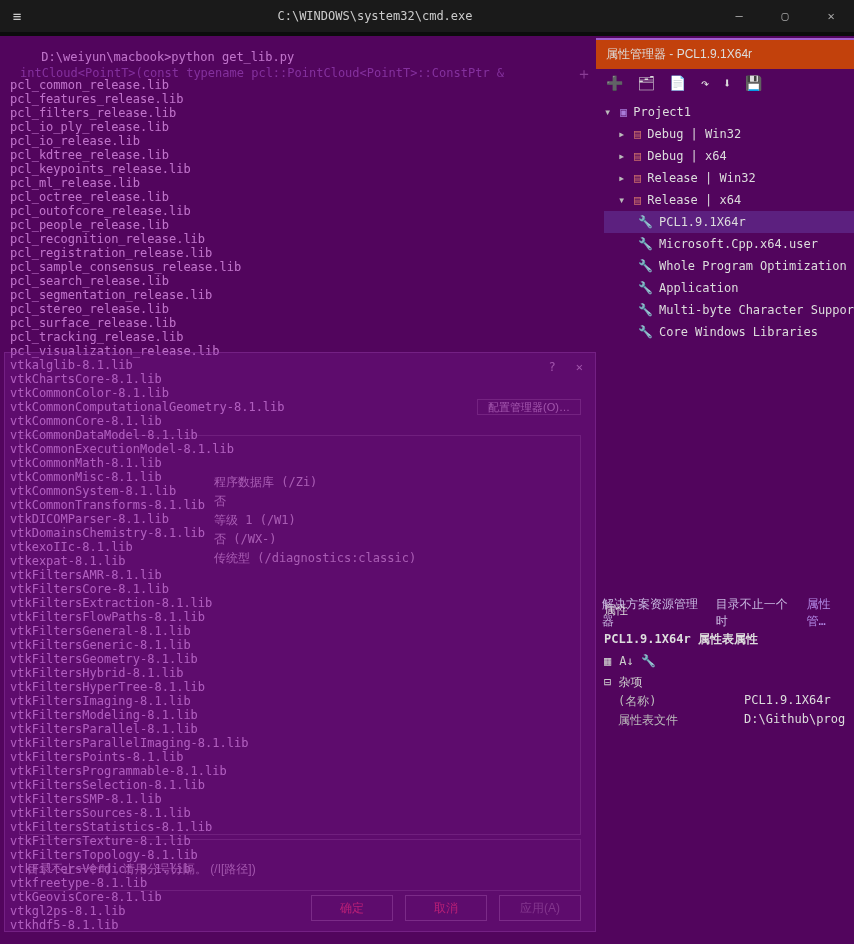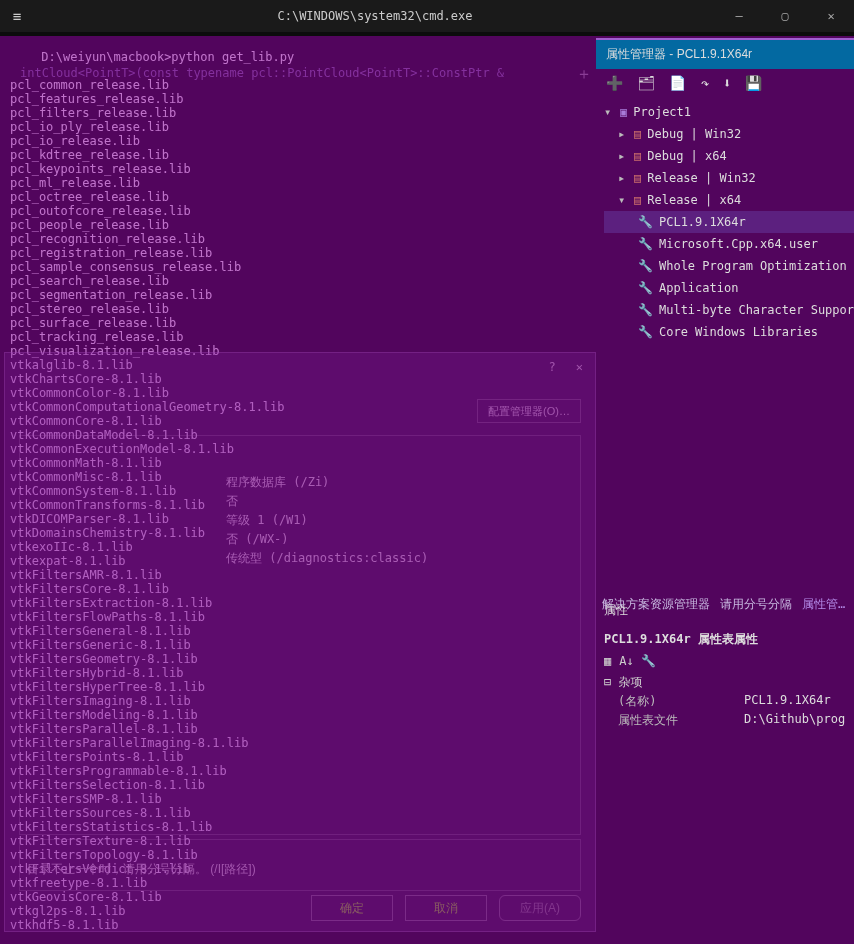--- a/index.html
+++ b/index.html
@@ -14,21 +14,21 @@
 .cmd-titlebar .winbtn { width:46px; height:32px; display:flex; align-items:center; justify-content:center; color:#aaa; }
 .cmd-body { padding:4px 10px; white-space:pre; color:#fff; font-family:"NSimSun",Consolas,monospace; font-size:13px; line-height:14px; }
 .cmd-body .prompt { color:#fff; }
 .cmd-body .lib { display:block; }
 
 
 .overlay { position:absolute; left:0; top:36px; width:854px; height:908px; background:rgba(140,0,160,0.55); pointer-events:none; }
 
 
 .right-panel { position:absolute; right:0; top:38px; width:258px; height:540px; }
-.rp-title { background:#0369a1; color:#ddd; padding:6px 10px; font-family:"Microsoft YaHei",sans-serif; font-size:12px; border-top:2px solid #a060d0; }
+.rp-title { background:#c2410c; color:#ddd; padding:6px 10px; font-family:"Microsoft YaHei",sans-serif; font-size:12px; border-top:2px solid #a060d0; }
 .rp-toolbar { display:flex; gap:14px; padding:6px 10px; color:#ddd; }
 .rp-toolbar span { font-size:14px; }
 .tree { padding:4px 0 0 8px; font-family:"Microsoft YaHei",sans-serif; font-size:13px; color:#ddd; line-height:20px; }
 .tree .row { display:flex; align-items:center; gap:6px; white-space:nowrap; padding:1px 0; }
 .tree .ind1 { padding-left:14px; }
 .tree .ind2 { padding-left:34px; }
 .tree .sel { background:rgba(100,50,150,0.6); }
 .tri { display:inline-block; width:10px; color:#bbb; }
 .ico-proj { color:#a87bd8; }
 .ico-cfg { color:#c96b6b; }
@@ -41,29 +41,29 @@
 .br-props .hdr { color:#ddd; margin-bottom:12px; }
 .br-props .tbrow { display:flex; gap:8px; margin:6px 0; font-size:14px; color:#ccc; }
 .br-props .cat { margin-top:6px; color:#ccc; }
 .br-props .kv { display:flex; margin-top:2px; }
 .br-props .kv .k { width:140px; padding-left:14px; color:#bbb; }
 .br-props .kv .v { color:#ddd; }
 
 
 .dialog { position:absolute; left:4px; top:352px; width:592px; height:580px; background:rgba(120,70,150,0.25); border:1px solid rgba(200,180,220,0.3); }
 .dialog .dlg-title { height:28px; display:flex; align-items:center; justify-content:flex-end; gap:20px; padding:0 12px; color:#bbb; }
-.dialog .cfgbtn { position:absolute; right:14px; top:46px; width:104px; height:24px; border:1px solid rgba(200,200,200,0.3); color:#bbb; font-family:"Microsoft YaHei",sans-serif; font-size:11px; display:flex; align-items:center; justify-content:center; }
+.dialog .cfgbtn { position:absolute; right:14px; top:46px; width:104px; height:16px; border:1px solid rgba(200,200,200,0.3); color:#bbb; font-family:"Microsoft YaHei",sans-serif; font-size:11px; display:flex; align-items:center; justify-content:center; }
 .dialog .midbox { position:absolute; left:14px; top:82px; right:14px; height:400px; border:1px solid rgba(200,200,200,0.25); }
-.dialog .opts { position:absolute; left:221px; top:120px; font-family:"Microsoft YaHei",sans-serif; font-size:13px; color:#ccc; line-height:18px; }
+.dialog .opts { position:absolute; left:209px; top:120px; font-family:"Microsoft YaHei",sans-serif; font-size:13px; color:#ccc; line-height:18px; }
 .dialog .opts div { margin-bottom:1px; }
 .dialog .hintbox { position:absolute; left:14px; top:486px; right:14px; height:52px; border:1px solid rgba(200,200,200,0.25); }
 .dialog .hint { position:absolute; left:22px; top:508px; font-family:"Microsoft YaHei",sans-serif; font-size:12px; color:#bbb; }
 .dialog .btns { position:absolute; right:14px; bottom:10px; display:flex; gap:12px; }
-.dialog .btn { width:82px; height:26px; border:1px solid rgba(200,200,200,0.4); display:flex; align-items:center; justify-content:center; font-family:"Microsoft YaHei",sans-serif; font-size:12px; color:#84cc16; }
-.dialog .btn.dis { color:#777;border-radius:6px; }
+.dialog .btn { width:82px; height:26px; border:1px solid rgba(200,200,200,0.4); display:flex; align-items:center; justify-content:center; font-family:"Microsoft YaHei",sans-serif; font-size:12px; color:#ef4444; }
+.dialog .btn.dis { color:#777; }
 
 
 .gutter { position:absolute; right:262px; top:64px; color:#888; font-size:16px; }
 .codehint { position:absolute; left:20px; top:66px; color:#7a6a9a; font-family:Consolas,monospace; font-size:12px; pointer-events:none; }
 </style>
 </head>
 <body>
 
 <div class="cmd-window">
   <div class="cmd-titlebar">
@@ -170,21 +170,21 @@
       </div>
       <div class="row ind2">
         <span class="ico-wrench">🔧</span>
         <span>Core Windows Libraries</span>
       </div>
     </div>
 </div>
 
 <div class="br-tabs">
   <span>解决方案资源管理器</span>
-  <span>请用分号分隔</span>
+  <span>目录不止一个时</span>
   <span class="act">属性管…</span>
 </div>
 
 <div class="br-props">
   <div class="hdr">属性</div>
   <div><b>PCL1.9.1X64r 属性表属性</b></div>
   <div class="tbrow">
     <span>▦</span>
     <span>A↓</span>
     <span>🔧</span>

